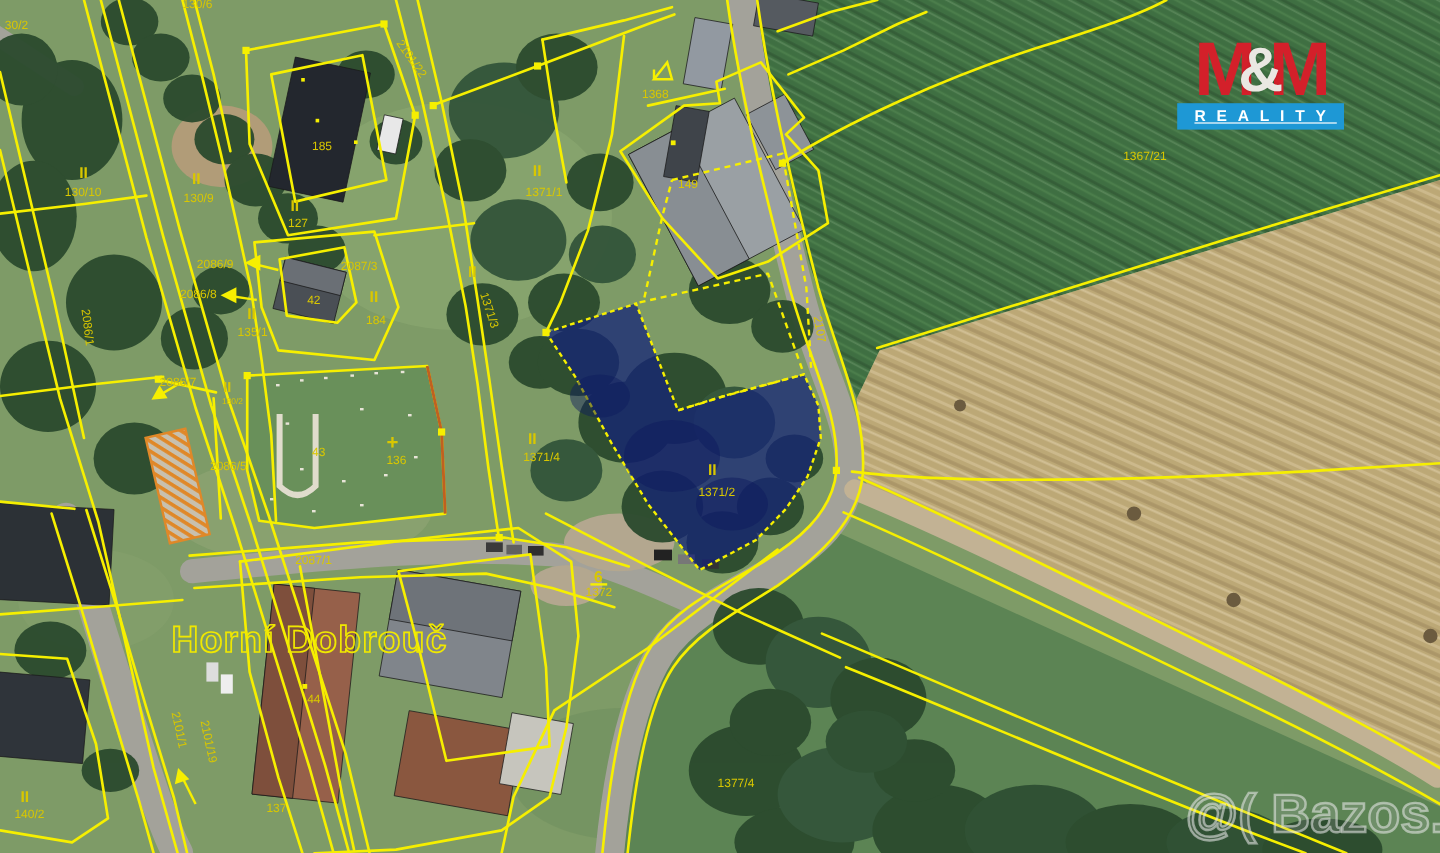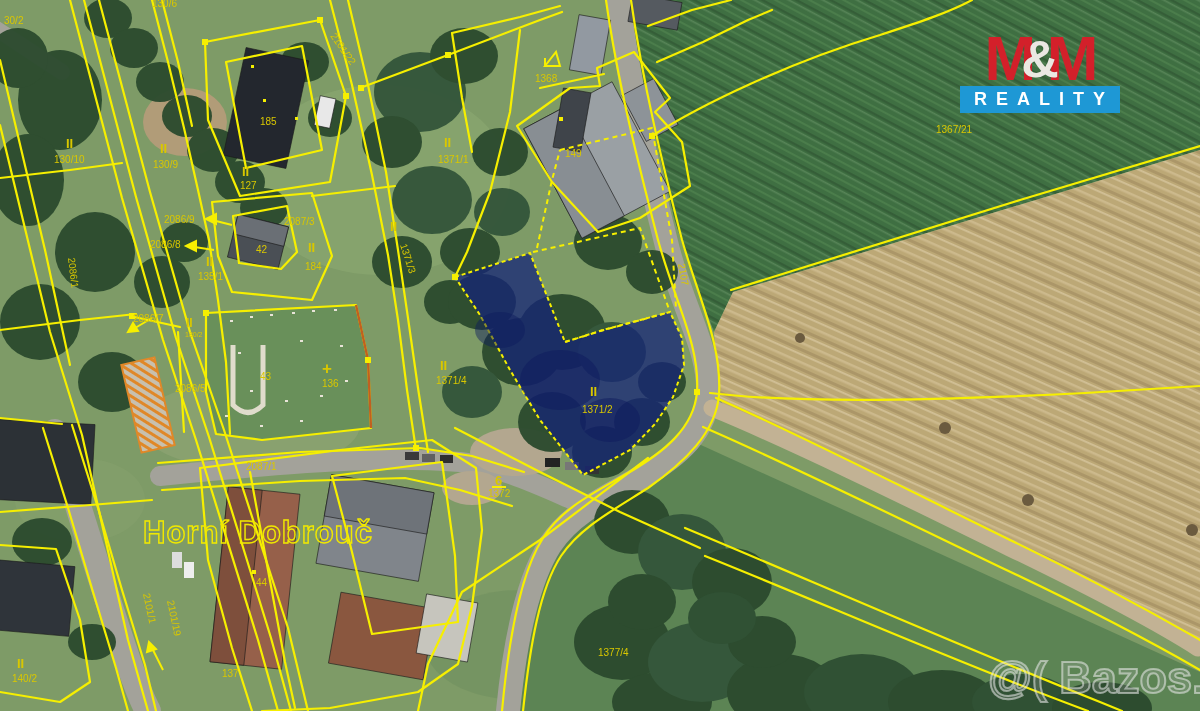--- a/index.html
+++ b/index.html
@@ -9,22 +9,22 @@
   .cl{fill:none;stroke:#f6ef00;stroke-width:2.2;stroke-linejoin:round;stroke-linecap:round;}
   .cld{fill:none;stroke:#f6ef00;stroke-width:2;stroke-dasharray:5 4;stroke-linejoin:round;}
   .clo{fill:none;stroke:#c06020;stroke-width:2.4;}
   #labels text{font-family:"Liberation Sans",sans-serif;paint-order:stroke;}
   
   .logo{position:absolute;top:28px;right:80px;text-align:center;line-height:1;}
   .logo-row{display:flex;align-items:center;justify-content:center;font-weight:900;}
   .logo-m{font-size:62px;letter-spacing:-3px;transform:scaleY(1.02);}
   .logo-amp{font-size:52px;margin:0 -12px;position:relative;z-index:2;
             text-shadow:0 0 2px rgba(0,0,0,.15);}
-  .logo-bar{margin-top:-4px;color:#fff;font-weight:700;font-size:18px;
-            letter-spacing:9px;padding:4px 6px 5px 14px;}
+  .logo-bar{margin-top:-4px;color:#fff;font-weight:700;font-size:13px;
+            letter-spacing:9px;padding:4px 6px 5px 14px;text-decoration:underline;}
   
   .watermark{position:absolute;left:988px;top:652px;font-size:45px;font-weight:700;
              color:rgba(190,190,190,0.20);-webkit-text-stroke:2px rgba(235,235,235,0.55);
              letter-spacing:0px;white-space:nowrap;}
 </style>
 </head>
 <body>
 
 <div id="stage">
 <svg viewBox="0 0 1200 711" width="1200" height="711">

